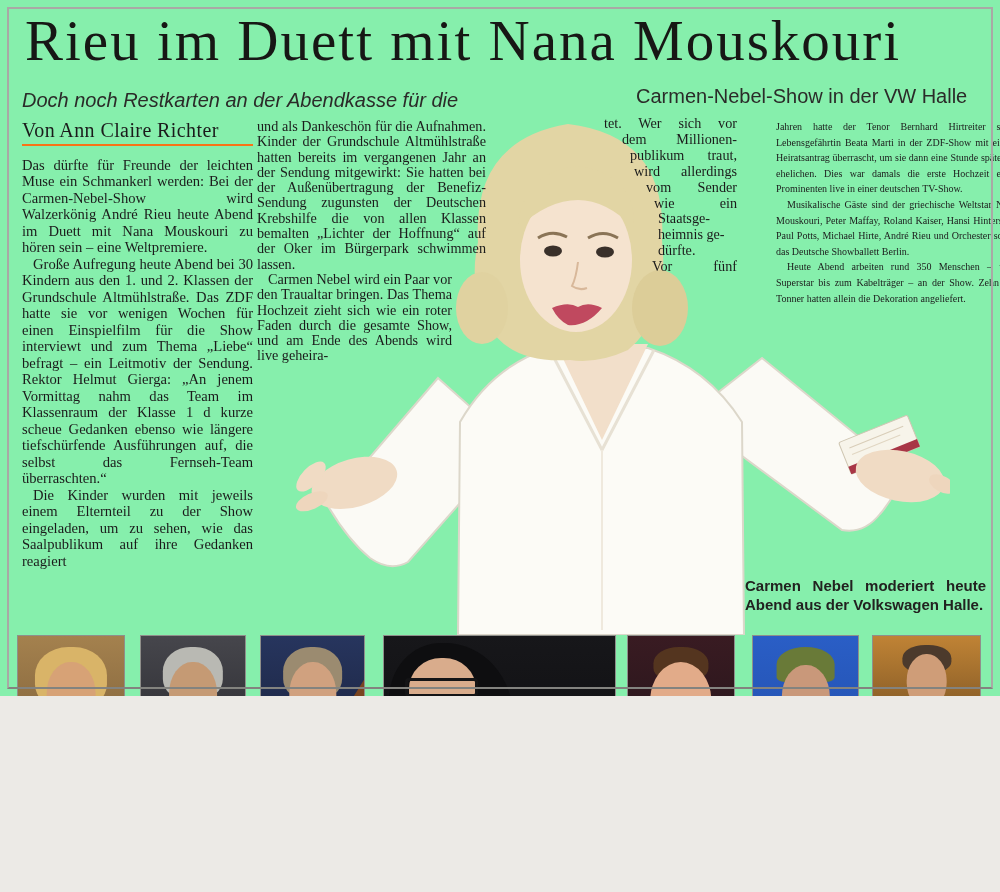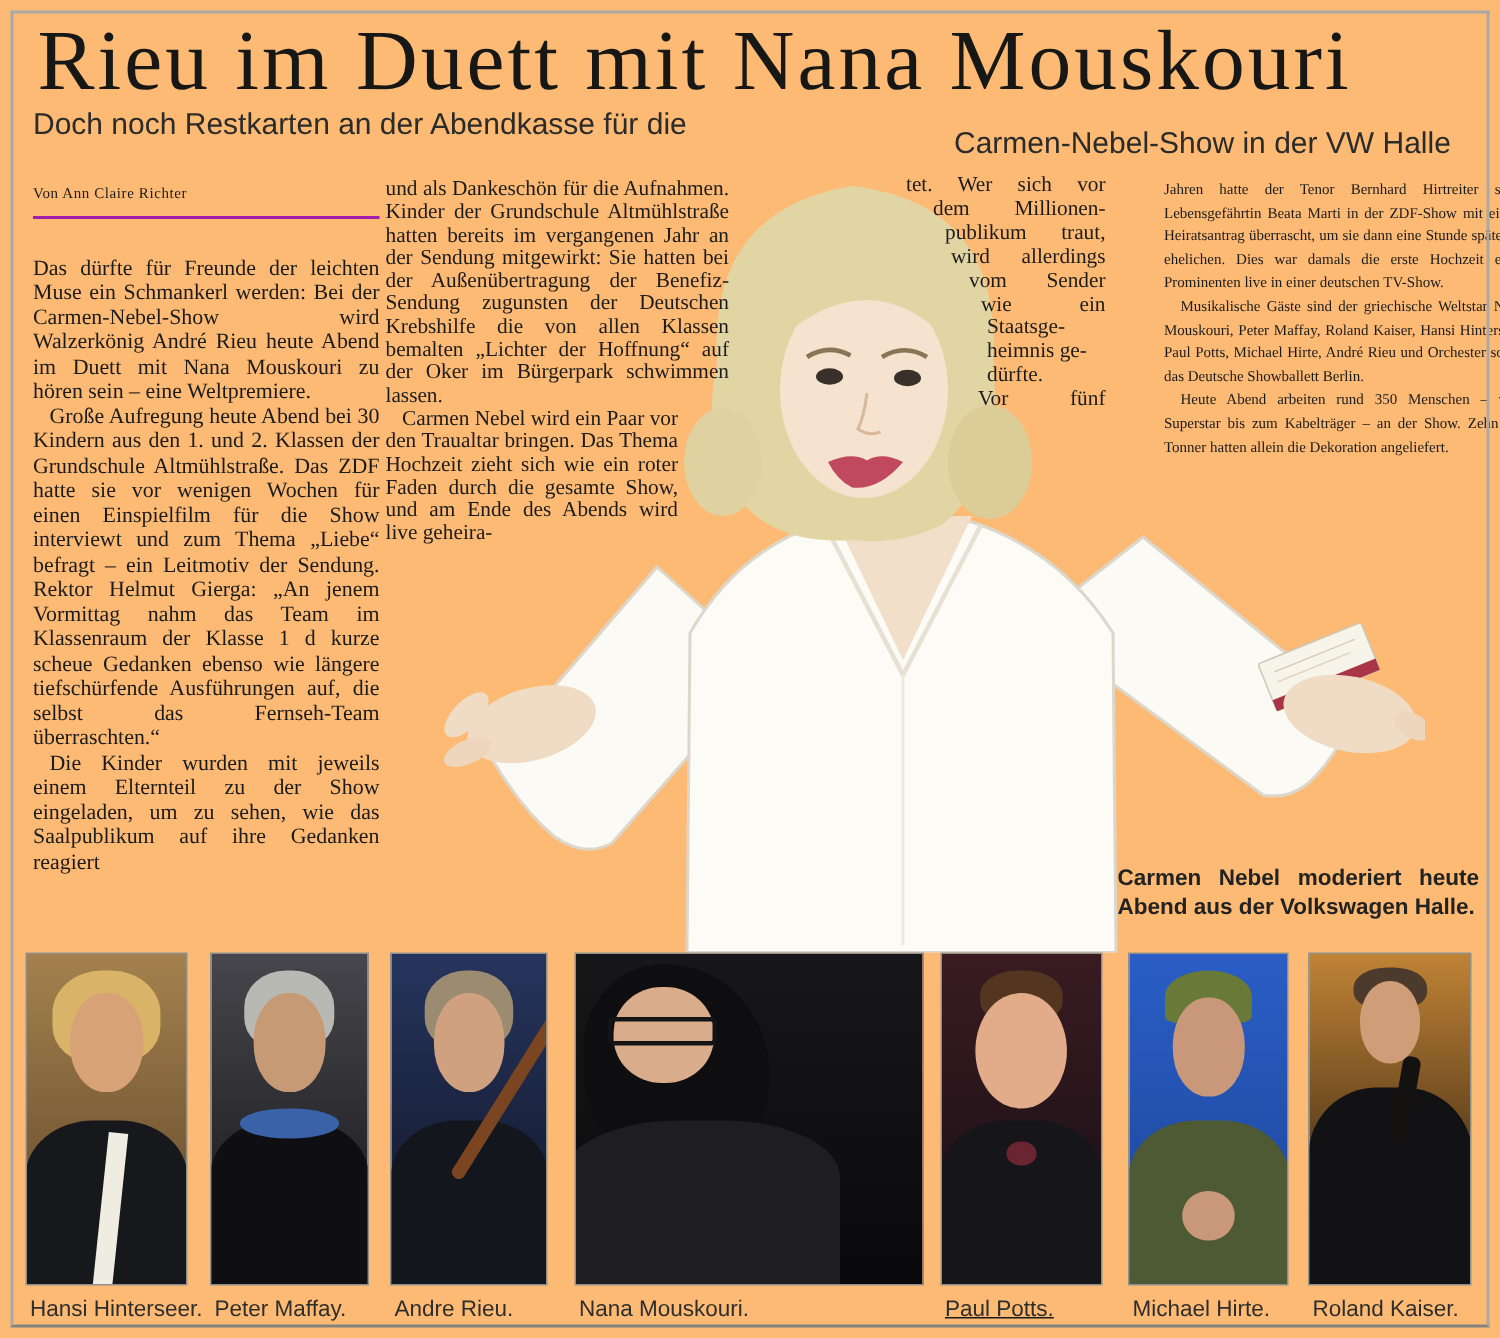--- a/index.html
+++ b/index.html
@@ -1,26 +1,26 @@
 <!DOCTYPE html>
 <html lang="de"><head>
 <meta charset="utf-8">
 <style>
   html,body{margin:0;padding:0;background:#eceae6;}
-  .sheet{position:relative;width:1000px;height:892px;background:#fdba74;overflow:hidden;
+  .sheet{position:relative;width:1000px;height:696px;background:#86efac;overflow:hidden;
          font-family:"Liberation Serif",serif;color:#1b1b1b;}
   .frame{position:absolute;inset:7px;border:2px solid #a9a9a5;border-bottom-color:#83837f;pointer-events:none;}
 
   .headline{position:absolute;left:25px;top:8px;margin:0;font-size:57px;font-weight:400;
             letter-spacing:2px;white-space:nowrap;color:#171715;}
   .dek{position:absolute;font-family:"Liberation Sans",sans-serif;font-size:20px;color:#2b2b29;white-space:nowrap;}
-  .dek-left{left:22px;top:72px;}
+  .dek-left{left:22px;top:89px;font-style:italic;}
   .dek-right{left:608px;top:85px;margin-left:28px;}
 
-  .byline{font-size:10px;letter-spacing:.4px;padding-bottom:5px;border-bottom:2px solid #a21caf;margin-bottom:25px;}
+  .byline{font-size:20px;letter-spacing:.4px;padding-bottom:5px;border-bottom:2px solid #f97316;margin-bottom:11px;}
 
   .col{position:absolute;text-align:justify;}
   .col p{margin:0;}
   .ind{text-indent:11px;}
   .col1{left:22px;top:122px;width:231px;font-size:14.6px;line-height:16.5px;}
   .col2{left:257px;top:119px;width:229px;font-size:14.2px;line-height:15.3px;}
   .col2 .narrower{padding-right:34px;}
   .col3{left:776px;top:119px;width:241px;font-size:10px;line-height:15.6px;}
 
   .wrapcol{left:594px;top:116px;width:143px;font-size:14.2px;line-height:15.9px;}

